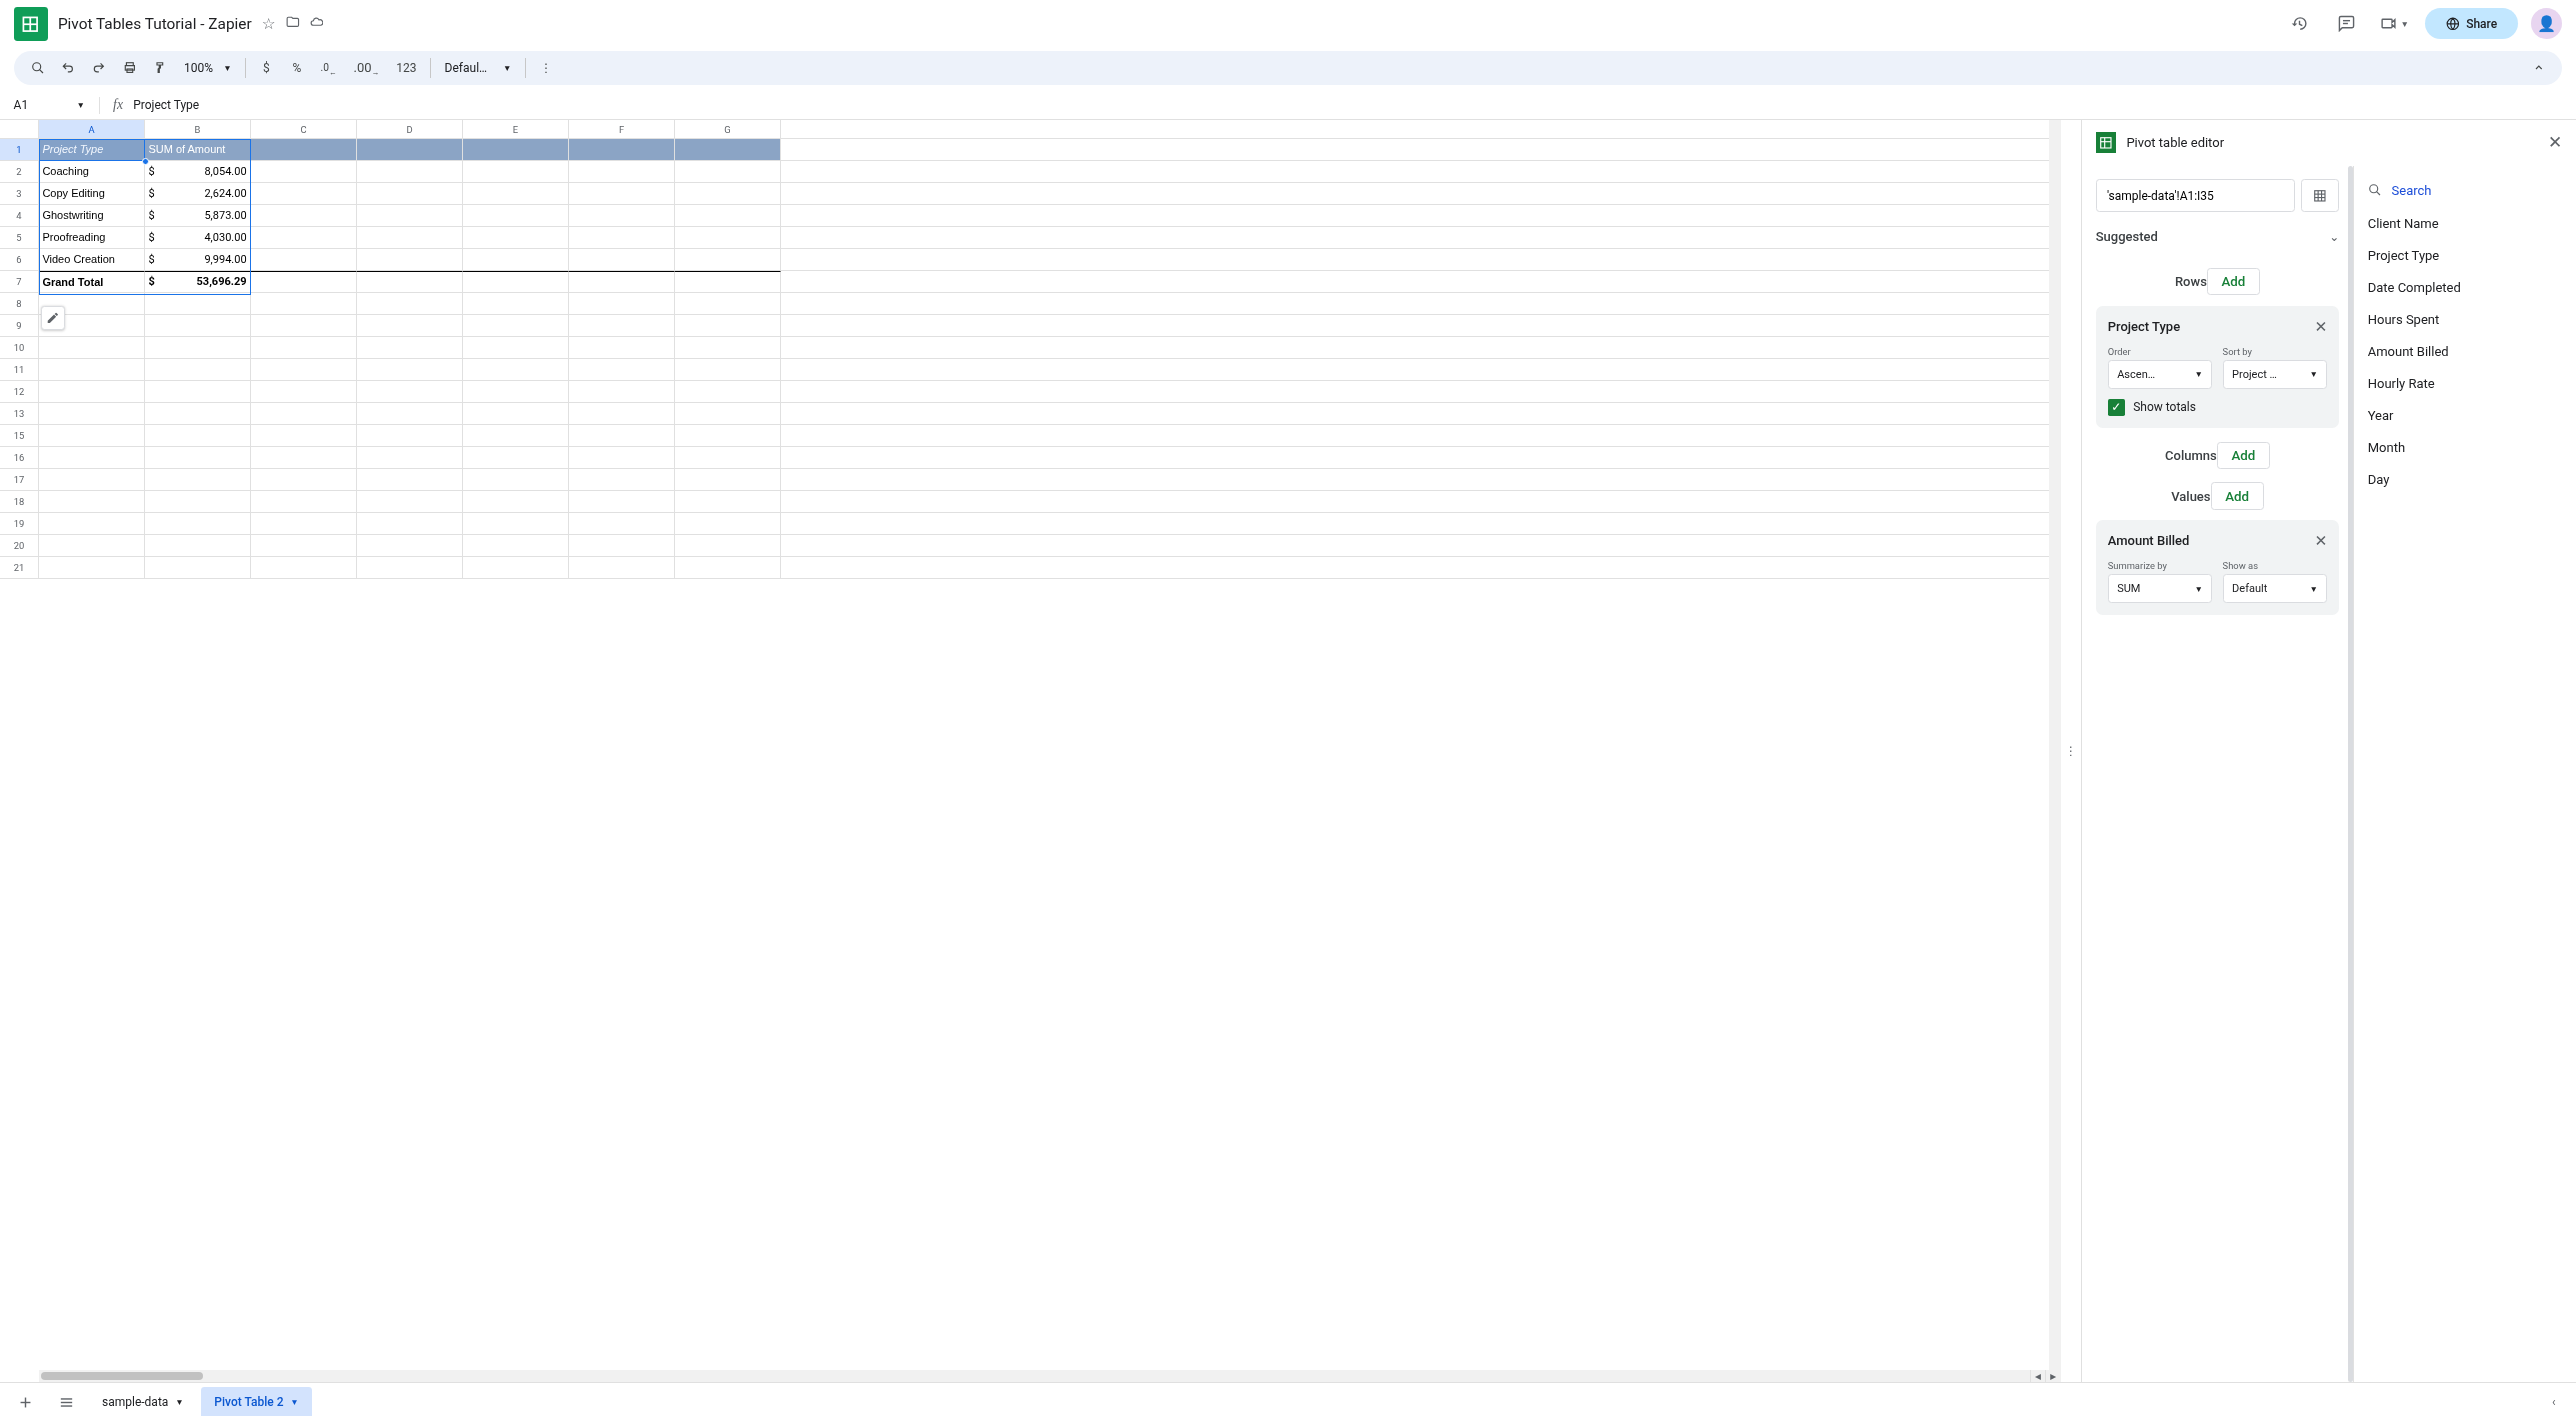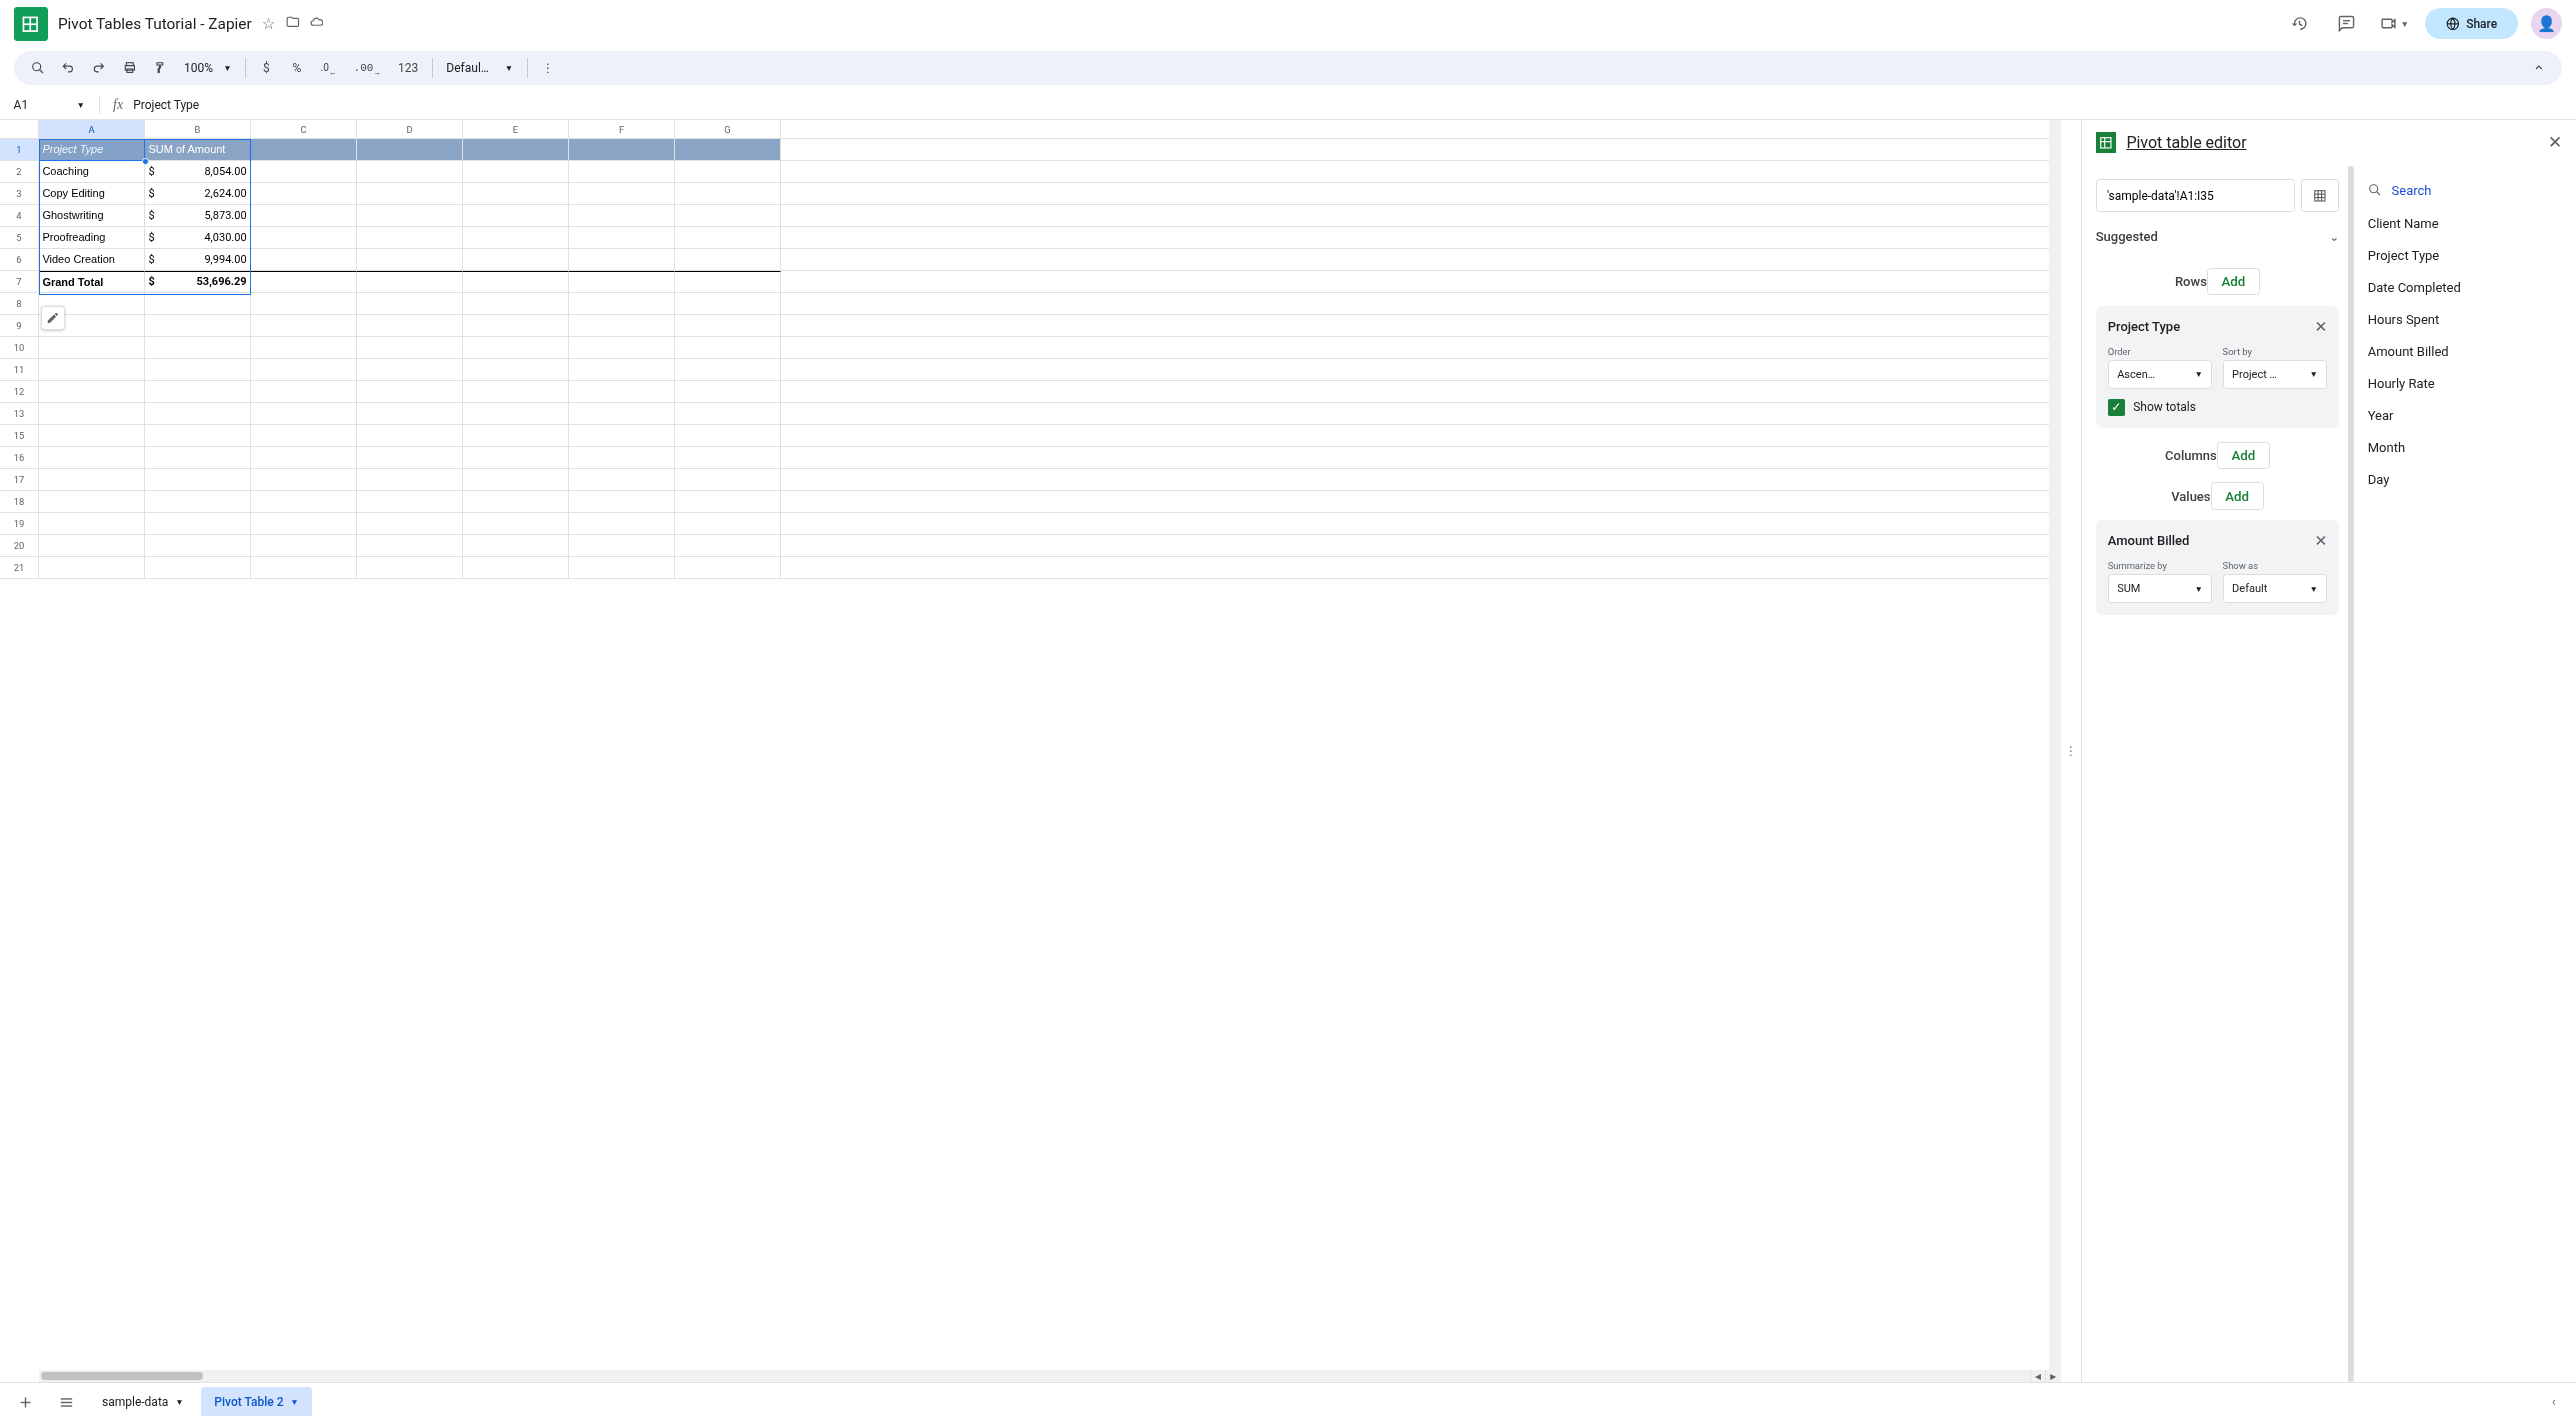--- a/index.html
+++ b/index.html
@@ -76,21 +76,21 @@
     .nav-arrows { position:absolute; bottom:0; right:0; display:flex; }
     .nav-arrow { width:15.4px; height:12px; background:#f1f1f1; display:flex; align-items:center; justify-content:center; font-size:7.7px; color:#5f6368; border-left:0.9px solid #e0e0e0;}
     
     
     .editor-drag { width:20.5px; display:flex; align-items:center; justify-content:center; color:#5f6368; cursor:col-resize; }
     
     
     .pivot-editor { width: 495px; border-left: 0.9px solid #e0e0e0; display: flex; flex-direction: column; background:#fff; }
     .editor-header { display: flex; align-items: center; padding: 12px 13.7px; gap: 10.2px; border-bottom:0.9px solid transparent; }
     .editor-icon { width:20.5px; height:20.5px; background:#188038; display:flex; align-items:center; justify-content:center; }
-    .editor-title { flex: 1; font-size: 16px; font-weight: 400; text-decoration: underline; }
+    .editor-title { flex: 1; font-size: 13px; font-weight: 400; }
     .editor-close { cursor: pointer; font-size: 17px; color: #5f6368; }
     .editor-body { display:flex; flex:1; overflow:hidden; }
     .editor-left { flex:1; padding:13.7px; overflow-y:auto; border-right:0.9px solid #e0e0e0; position:relative; }
     .editor-left-scroll { position:absolute; right:0; top:0; bottom:0; width:5.1px; background:#dadce0; border-radius:2.6px; }
     .editor-right { width:222px; padding:10.2px 0; }
     
     .range-row { display:flex; gap:6.8px; margin-bottom:17px; }
     .range-input { flex:1; border:0.9px solid #dadce0; border-radius:3.4px; padding:8.5px 10.2px; font-size:12px; }
     .range-grid-btn { width:38px; border:0.9px solid #dadce0; border-radius:3.4px; display:flex; align-items:center; justify-content:center; cursor:pointer; color:#5f6368; }
     
@@ -221,21 +221,21 @@
         <span style="font-size:8.5px; margin-left:6.8px;">▼</span>
       </div>
     <div class="tb-sep"></div>
     <div class="tb-btn">$</div>
     <div class="tb-btn">%</div>
     <div class="tb-btn">
         <span style="font-size:10.2px;">.0</span>
         <span style="font-size:7.7px;position:relative;top:5.1px;">←</span>
       </div>
     <div class="tb-btn">
-        <span style="font-size:11px;font-family:Liberation Mono, monospace;">.00</span>
+        <span style="font-size:13px;">.00</span>
         <span style="font-size:7.7px;position:relative;top:5.1px;">→</span>
       </div>
     <div class="tb-btn">123</div>
     <div class="tb-sep"></div>
     <div class="tb-font">
         <span>Defaul…</span>
         <span style="font-size:8.5px; margin-left:6.8px;">▼</span>
       </div>
     <div class="tb-sep"></div>
     <div class="tb-btn">⋮</div>

